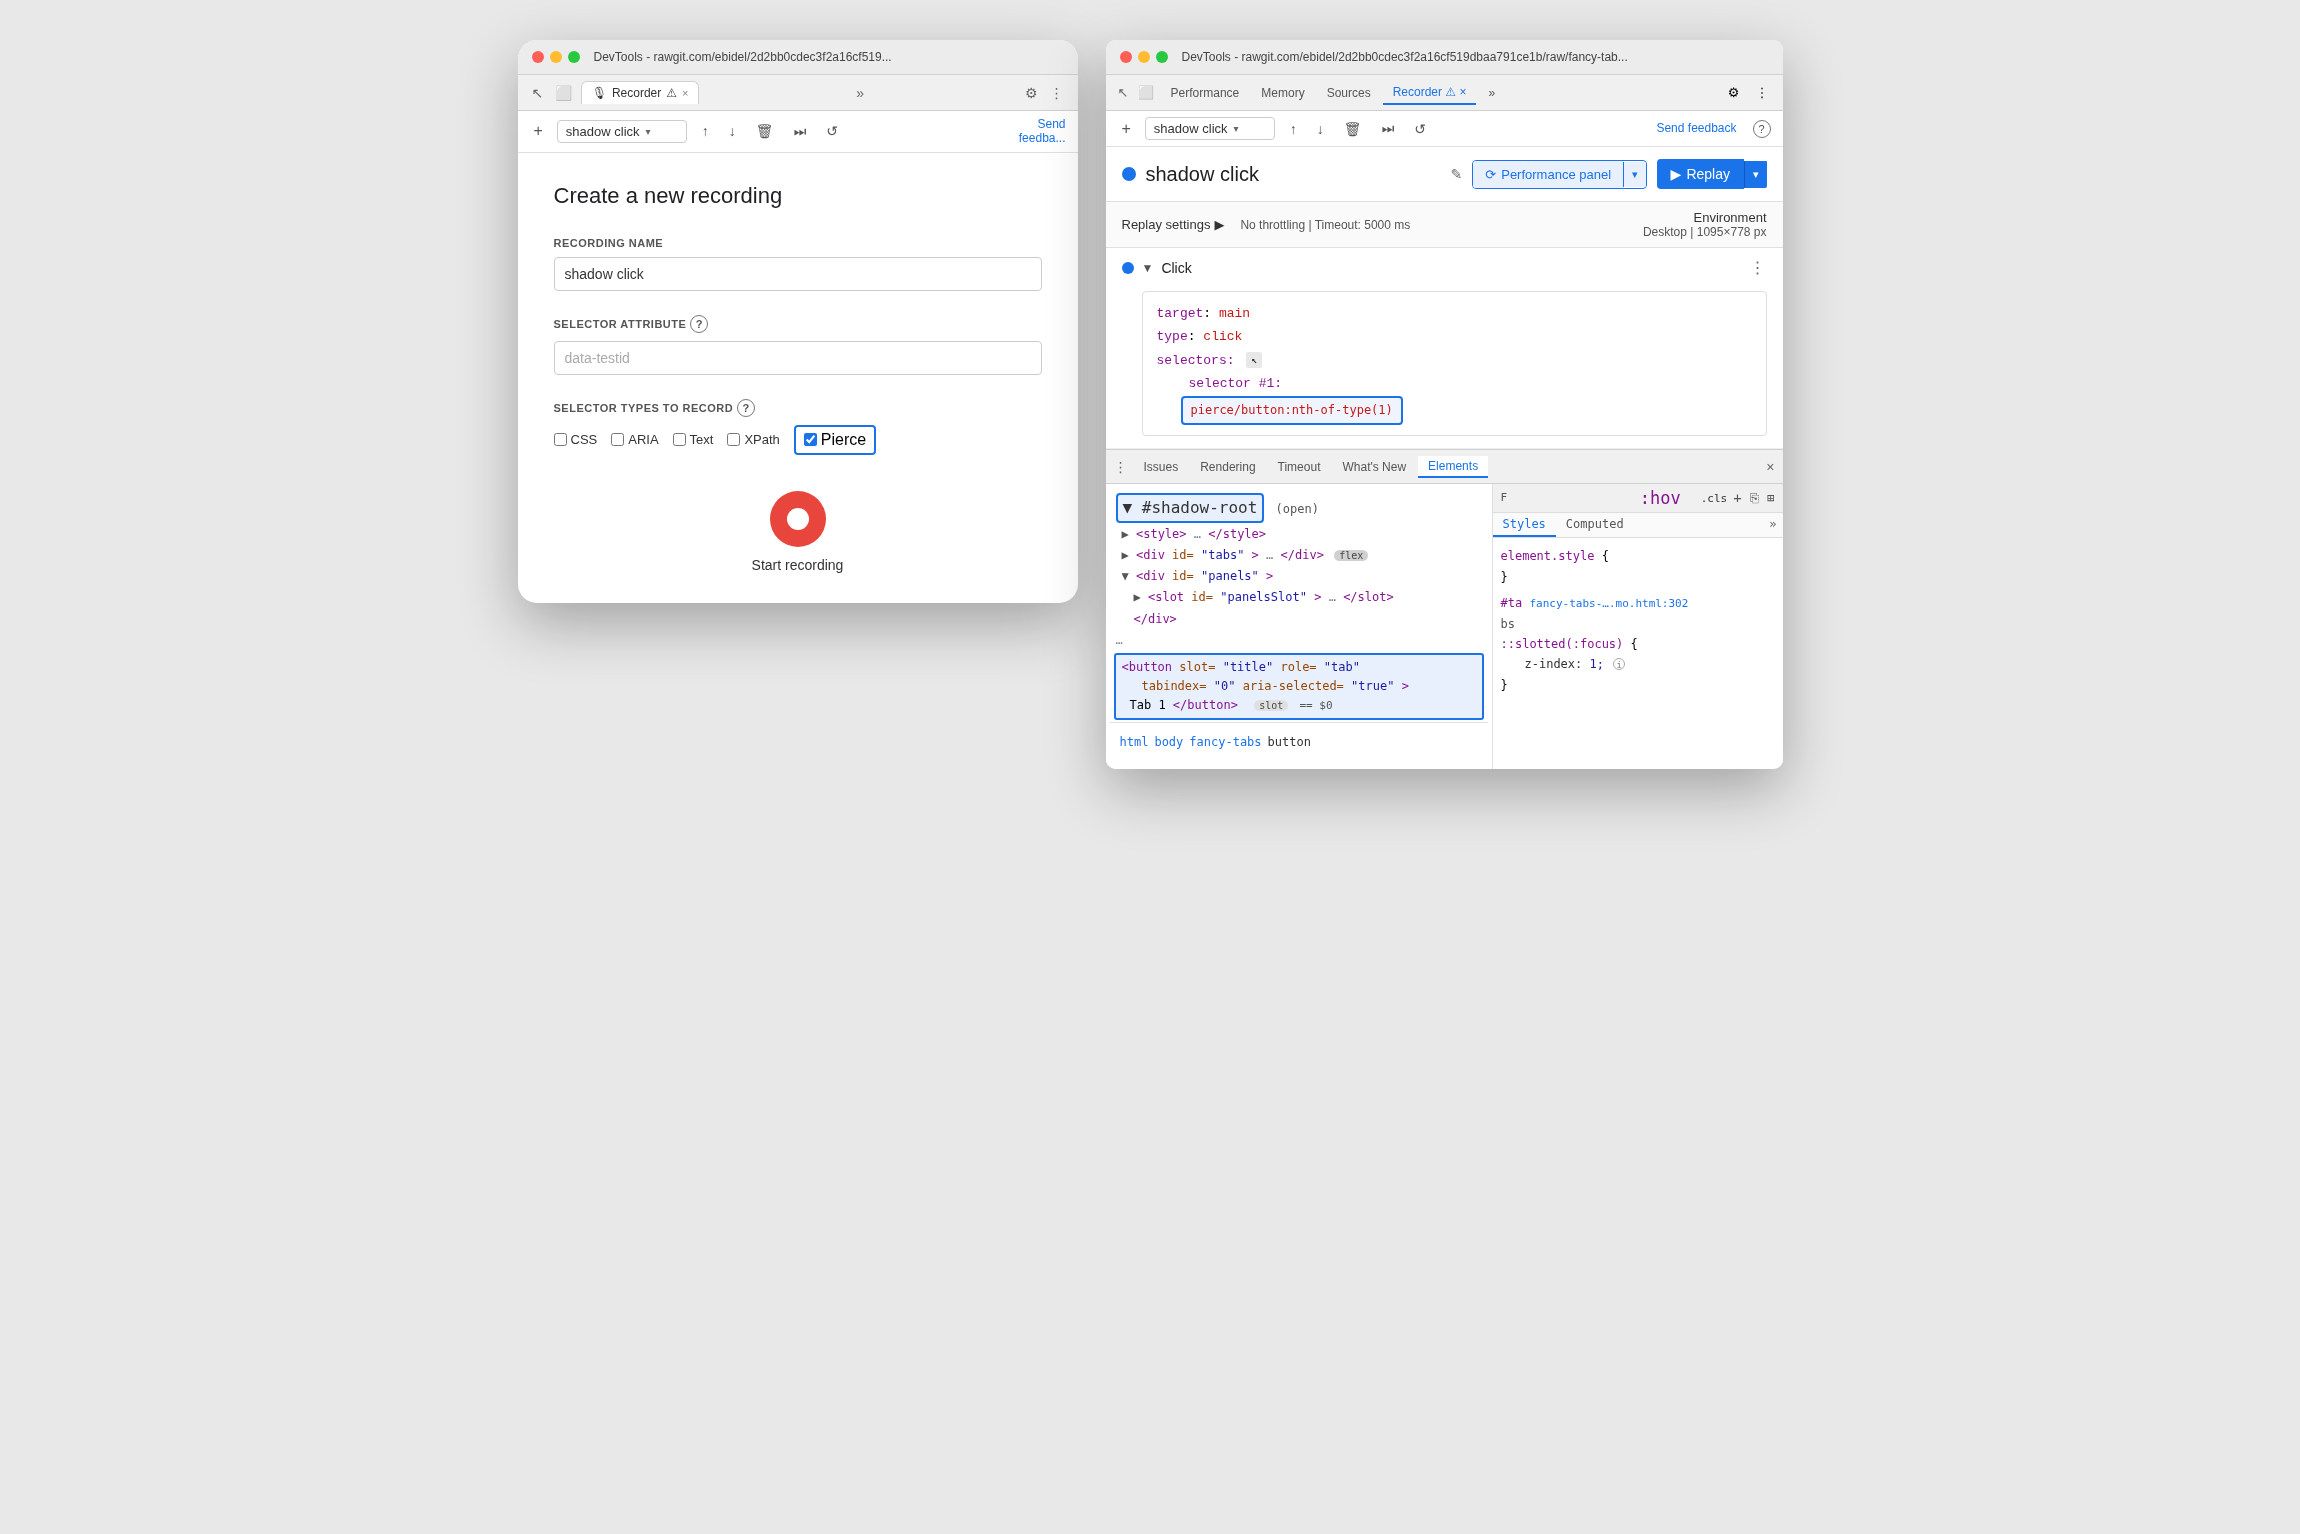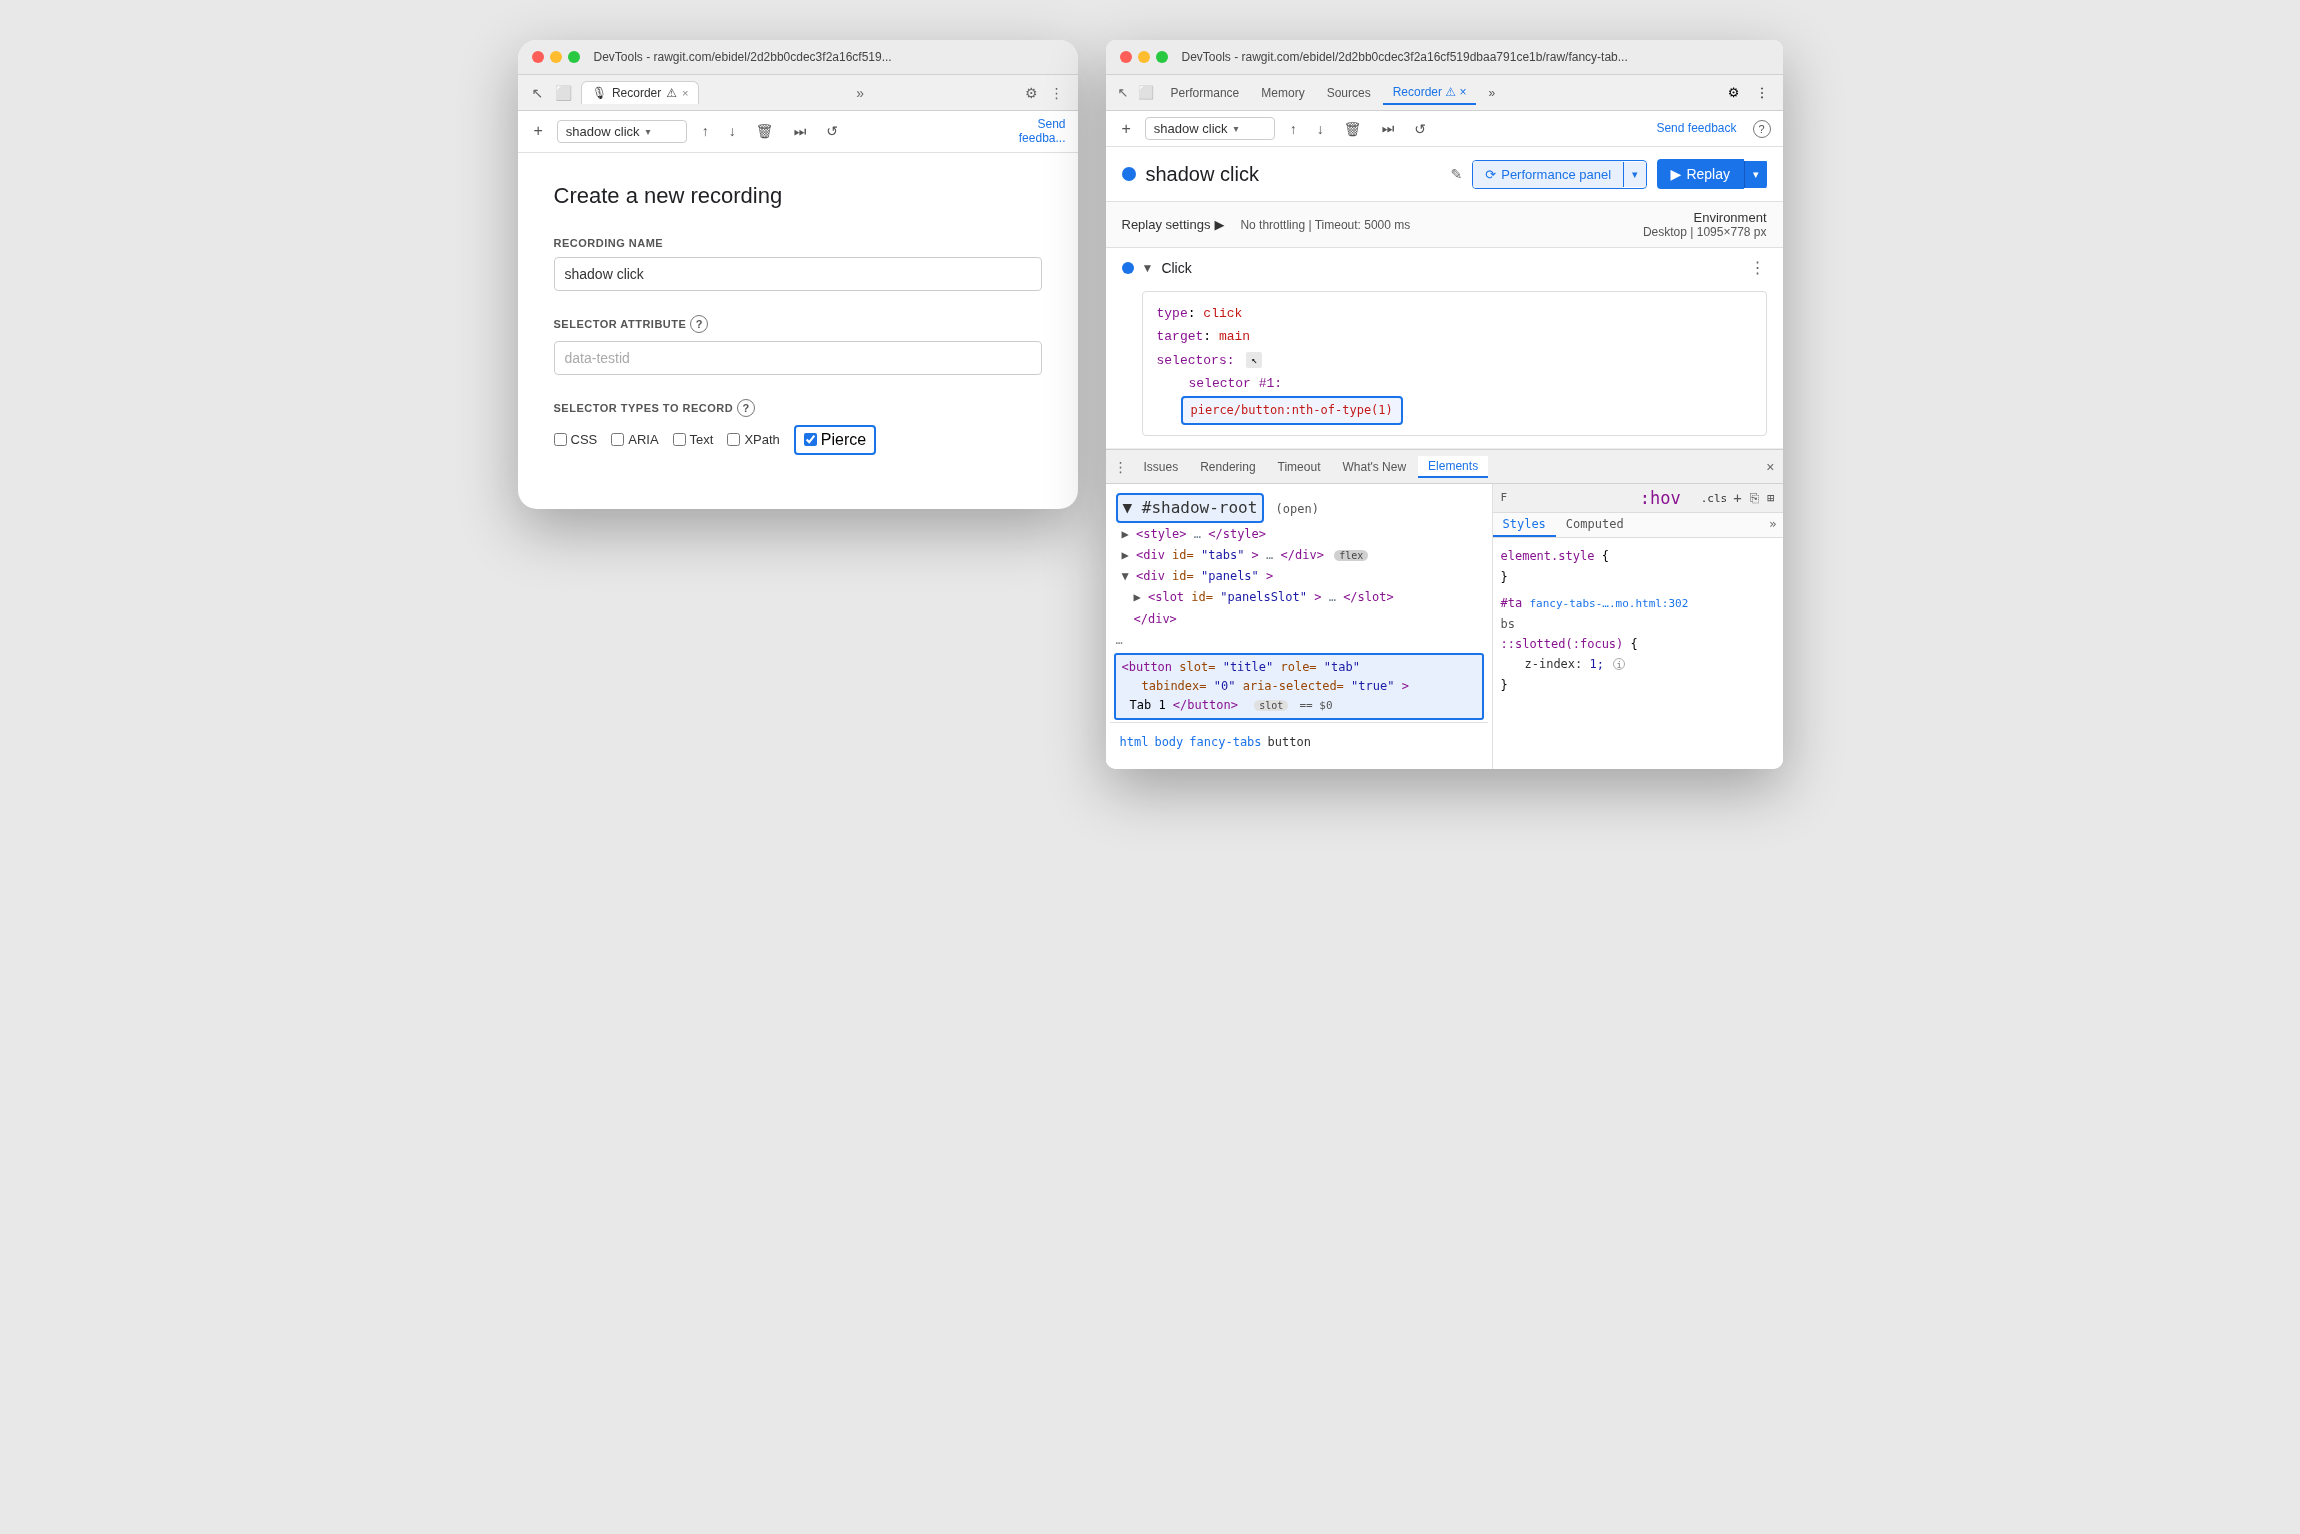--- a/index.html
+++ b/index.html
@@ -687,20 +687,28 @@
           </label>
           <label class="checkbox-item">
             <input type="checkbox" style=""> XPath
           </label>
           <label class="pierce-checkbox-item">
             <input type="checkbox" checked="" style=""> Pierce
           </label>
         </div>
       </div>
 
+      <div class="start-recording-area">
+        <button class="record-btn">
+          <div class="record-btn-inner">
+            <div class="record-dot"></div>
+          </div>
+        </button>
+        <span class="start-recording-label">Start recording</span>
+      </div>
     </div>
   </div>
 
   <div class="devtools-window right-panel">
 
     <div class="window-titlebar">
       <div class="traffic-lights">
         <div class="tl tl-red"></div>
         <div class="tl tl-yellow"></div>
         <div class="tl tl-green"></div>
@@ -781,24 +789,24 @@
     <div class="steps-area">
       <div class="step-item">
         <div class="step-header">
           <div class="step-dot"></div>
           <span class="step-triangle">▼</span>
           <span class="step-name">Click</span>
           <span class="step-more">⋮</span>
         </div>
         <div class="step-detail">
           <div>
+            <span class="code-key">target</span><span>: </span><span class="code-val">main</span>
+          </div>
+          <div>
             <span class="code-key">type</span><span>: </span><span class="code-val">click</span>
-          </div>
-          <div>
-            <span class="code-key">target</span><span>: </span><span class="code-val">main</span>
           </div>
           <div>
             <span class="code-key">selectors:</span>
             <span class="selector-icon-inline">↖</span>
           </div>
           <div style="padding-left:16px;">
             <span class="code-selector-key">selector #1:</span>
           </div>
           <div style="padding-left:24px;">
             <span class="selector-box">pierce/button:nth-of-type(1)</span>

